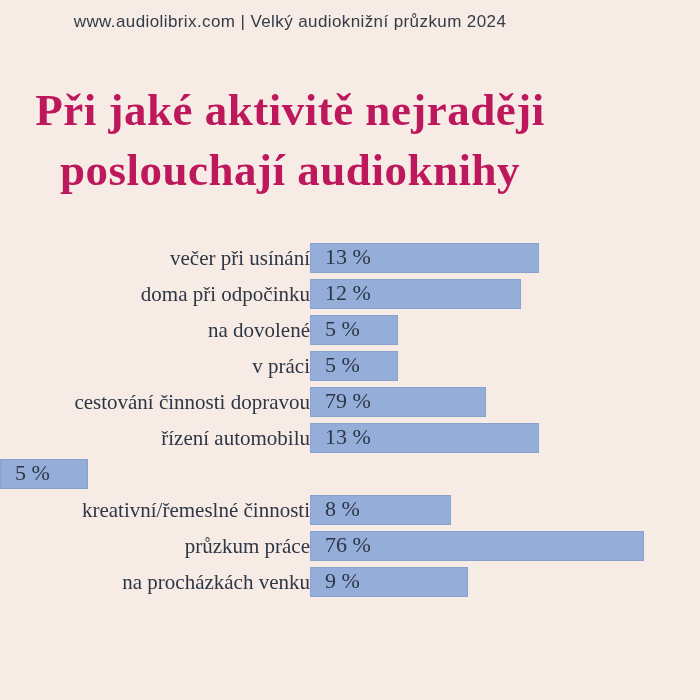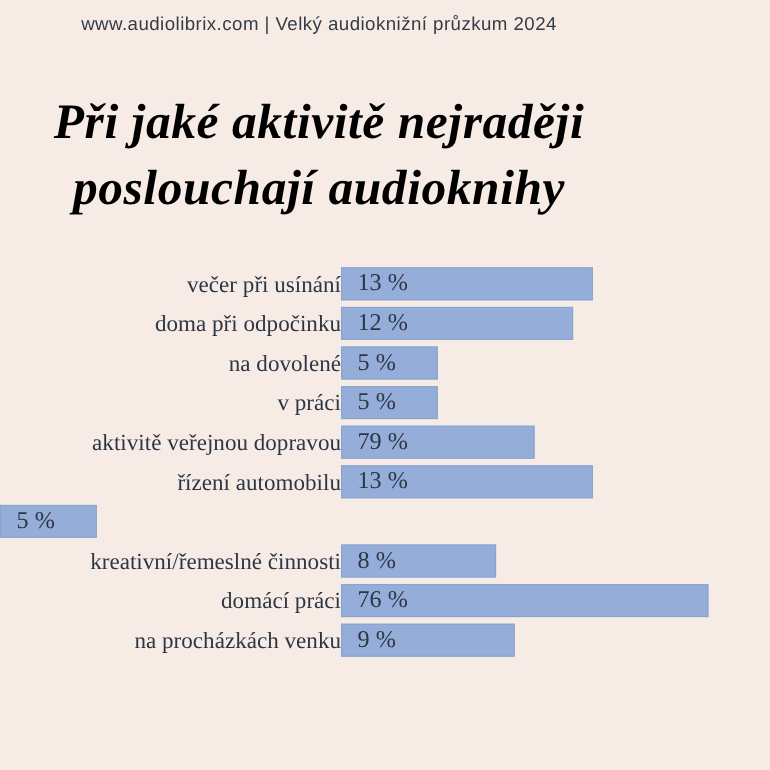--- a/index.html
+++ b/index.html
@@ -26,23 +26,22 @@
     font-size: 17px;
     letter-spacing: 0.4px;
     color: #333b47;
   }
   .title {
     margin: 48px auto 0 auto;
     text-align: center;
     font-weight: bold;
     font-size: 45px;
     line-height: 60px;
-    color: #000000;
+    color: #be185d;
     letter-spacing: 0.5px;
-    font-style: italic;
   }
   .title .title-line {
     display: block;
   }
   .chart {
     margin-top: 40px;
   }
   .bar-row {
     display: flex;
     align-items: center;
@@ -112,21 +111,21 @@
         </div>
       </div>
       <div class="bar-row">
         <div class="row-label">v práci</div>
         <div class="bar-cell">
           <div class="bar" style="width: 88px; background: rgb(148, 174, 217); border-color: rgb(138, 163, 205);"></div>
           <span class="bar-value" style="left: 15px; color: rgb(45, 54, 69);">5 %</span>
         </div>
       </div>
       <div class="bar-row">
-        <div class="row-label">aktivitě veřejnou dopravou</div>
+        <div class="row-label">cestování činnosti dopravou</div>
         <div class="bar-cell">
           <div class="bar" style="width: 176px; background: rgb(148, 174, 217); border-color: rgb(138, 163, 205);"></div>
           <span class="bar-value" style="left: 15px; color: rgb(45, 54, 69);">79 %</span>
         </div>
       </div>
       <div class="bar-row">
         <div class="row-label">řízení automobilu</div>
         <div class="bar-cell">
           <div class="bar" style="width: 229px; background: rgb(148, 174, 217); border-color: rgb(138, 163, 205);"></div>
           <span class="bar-value" style="left: 15px; color: rgb(45, 54, 69);">13 %</span>
@@ -139,21 +138,21 @@
         </div>
       </div>
       <div class="bar-row">
         <div class="row-label">kreativní/řemeslné činnosti</div>
         <div class="bar-cell">
           <div class="bar" style="width: 141px; background: rgb(148, 174, 217); border-color: rgb(138, 163, 205);"></div>
           <span class="bar-value" style="left: 15px; color: rgb(45, 54, 69);">8 %</span>
         </div>
       </div>
       <div class="bar-row">
-        <div class="row-label">domácí práci</div>
+        <div class="row-label">průzkum práce</div>
         <div class="bar-cell">
           <div class="bar" style="width: 334px; background: rgb(148, 174, 217); border-color: rgb(138, 163, 205);"></div>
           <span class="bar-value" style="left: 15px; color: rgb(45, 54, 69);">76 %</span>
         </div>
       </div>
       <div class="bar-row">
         <div class="row-label">na procházkách venku</div>
         <div class="bar-cell">
           <div class="bar" style="width: 158px; background: rgb(148, 174, 217); border-color: rgb(138, 163, 205);"></div>
           <span class="bar-value" style="left: 15px; color: rgb(45, 54, 69);">9 %</span>

